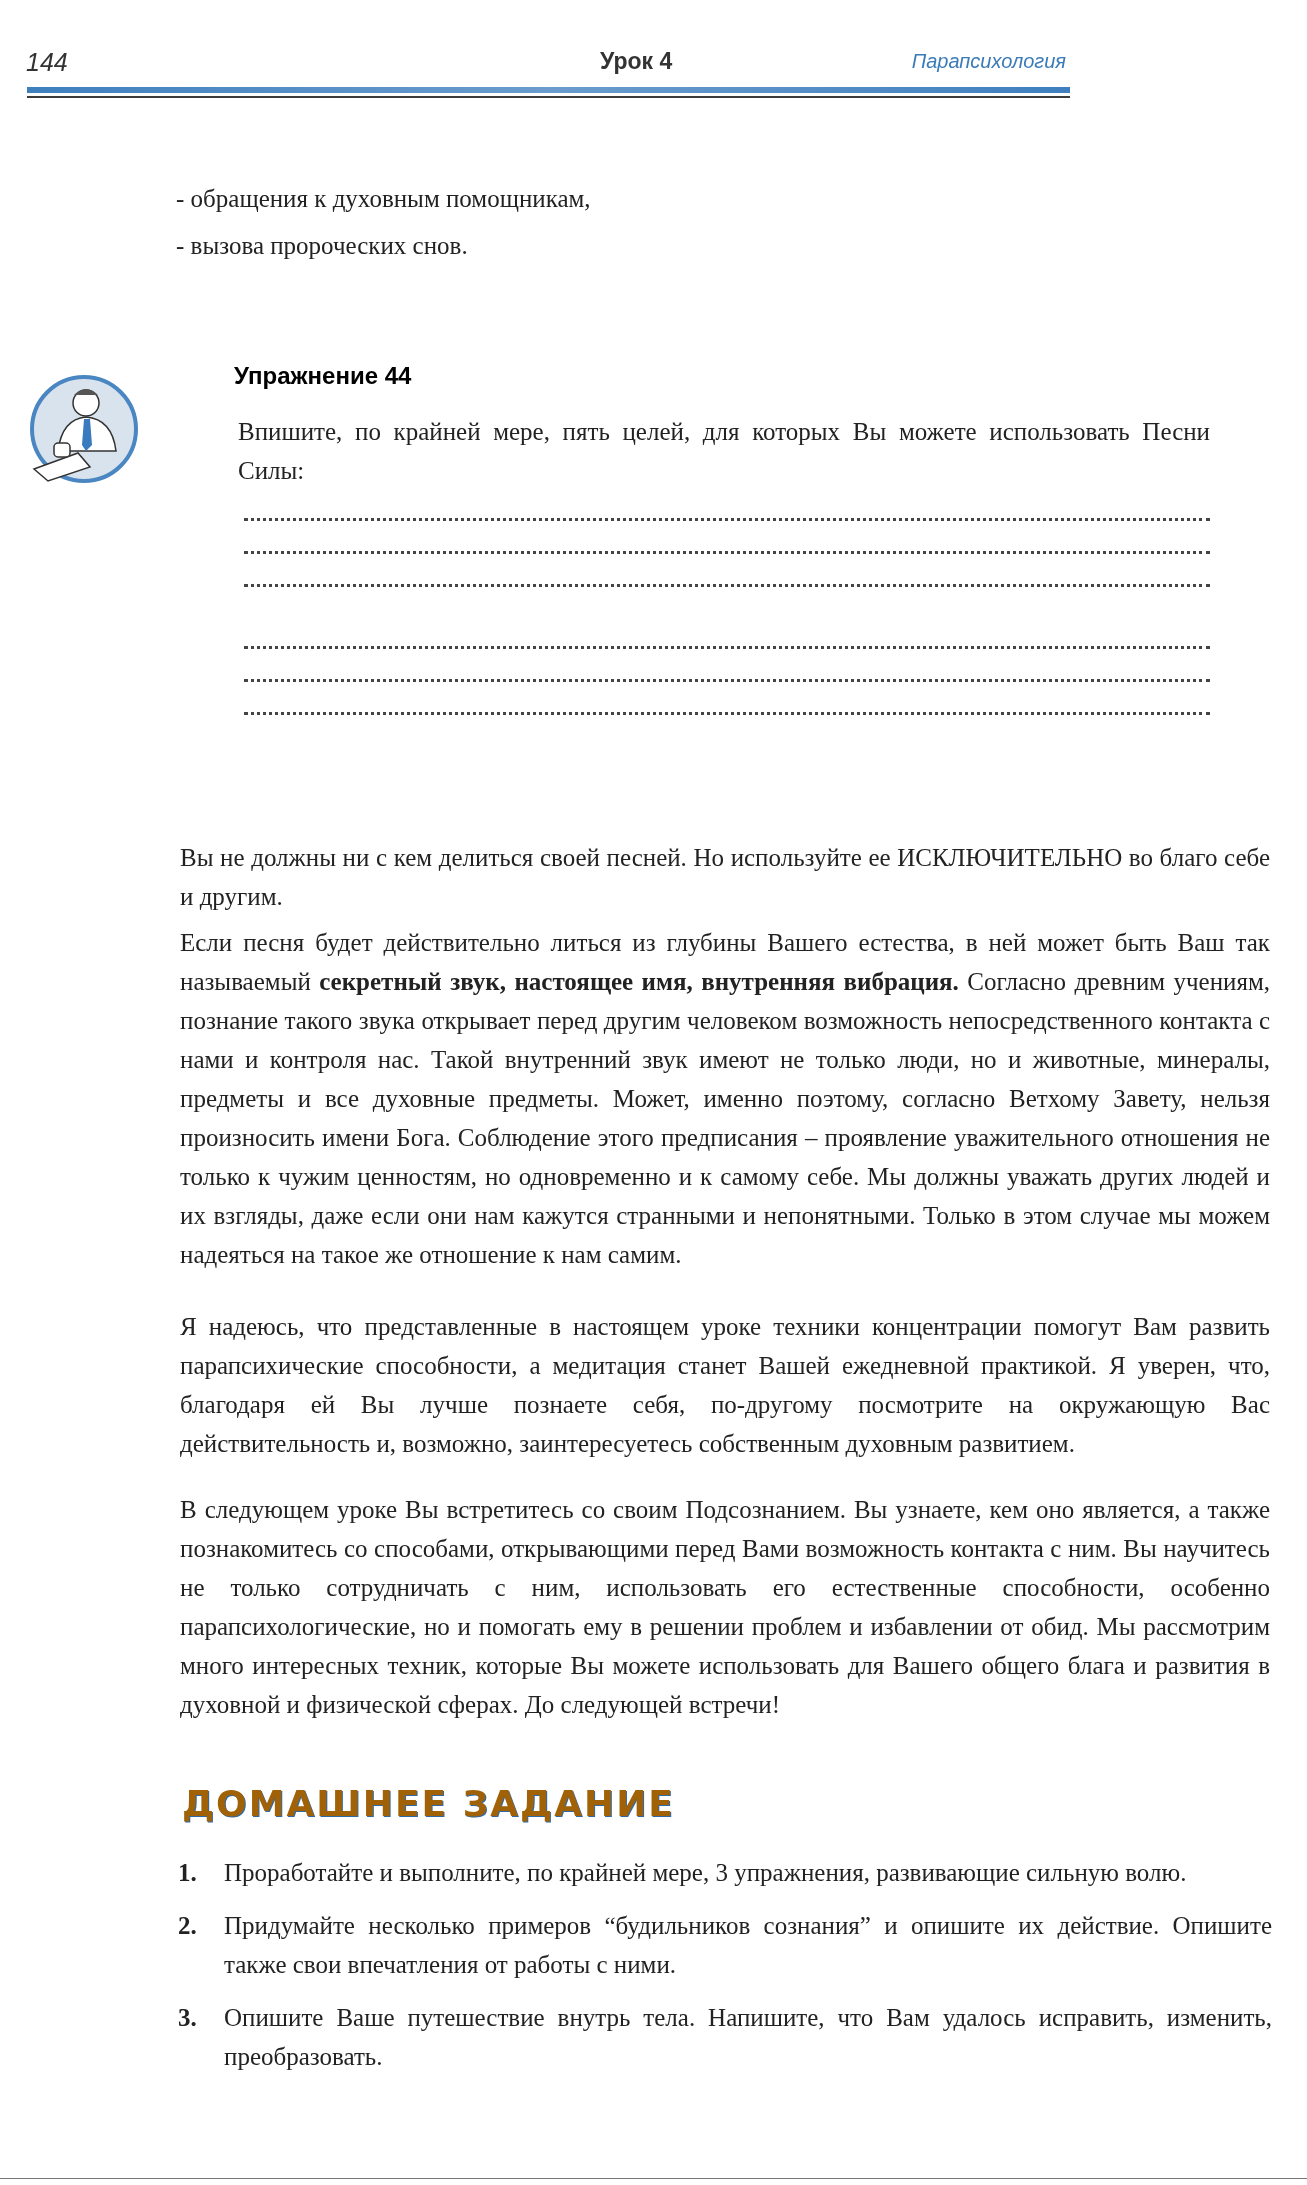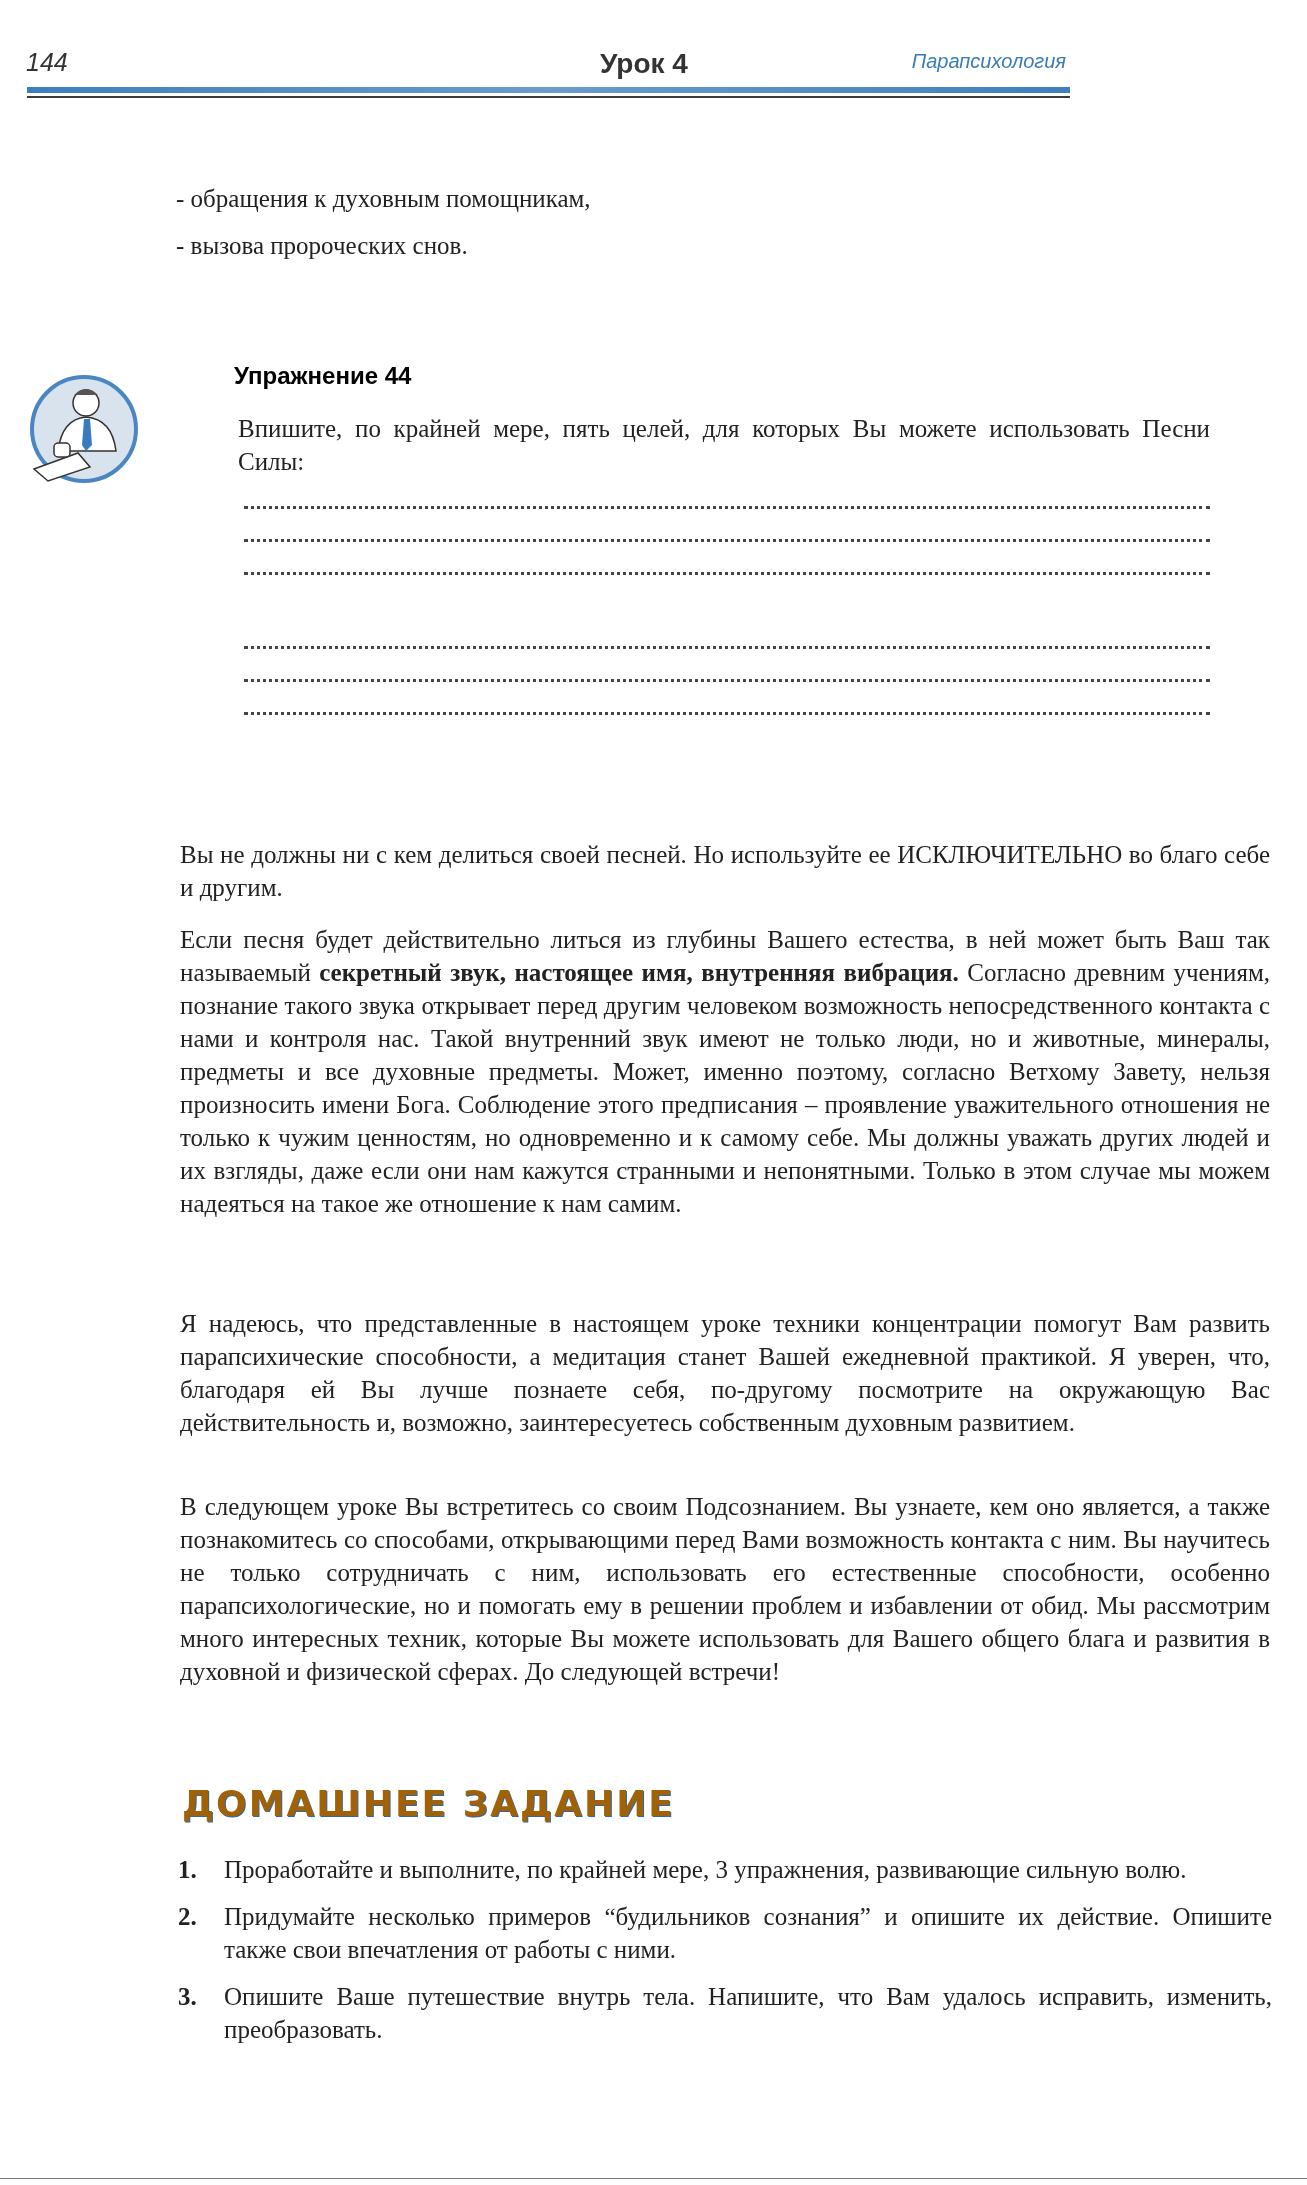--- a/index.html
+++ b/index.html
@@ -2,26 +2,26 @@
 <html><head>
   <meta charset="utf-8">
   <style>
     html, body { margin: 0; padding: 0; background: #ffffff; }
     body {
       width: 1307px; height: 2185px; position: relative; overflow: hidden;
       font-family: "Liberation Serif", "DejaVu Serif", serif; color: #222;
     }
     .header { position: absolute; left: 0; top: 0; width: 1100px; height: 110px; }
     .pg-num { position: absolute; left: 26px; top: 48px; font-family: "Liberation Sans", sans-serif; font-style: italic; font-size: 25px; color: #333; }
-    .lesson { position: absolute; left: 600px; top: 48px; font-family: "Liberation Sans", sans-serif; font-weight: bold; font-size: 28px; color: #333; }
+    .lesson { position: absolute; left: 600px; top: 48px; font-family: "Liberation Sans", sans-serif; font-weight: bold; font-size: 23px; color: #333; }
     .subject { position: absolute; right: 34px; top: 50px; font-family: "Liberation Sans", sans-serif; font-style: italic; font-size: 20px; color: #3a7bb8; }
     .rule-blue { position: absolute; left: 27px; right: 30px; top: 87px; height: 6px; background: linear-gradient(90deg,#3f7fbe,#6a9ccd 50%,#3f7fbe); }
     .rule-dark { position: absolute; left: 27px; right: 30px; top: 96px; height: 2px; background: #3b3b3b; }
 
-    .text { font-size: 25px; line-height: 33px; text-align: justify; }
+    .text { font-size: 25px; line-height: 39px; text-align: justify; }
     .bullets { position: absolute; left: 176px; top: 185px; width: 700px; font-size: 25px; }
     .bullets div { height: 47px; }
 
     .icon-wrap { position: absolute; left: 28px; top: 373px; width: 112px; height: 112px; }
     .ex-title { position: absolute; left: 234px; top: 362px; font-family: "Liberation Sans", sans-serif; font-weight: bold; font-size: 24px; color: #000000; }
     .ex-block { position: absolute; left: 238px; width: 972px; }
     .dots { height: 33px; position: relative; }
     .dots::after { content: ""; position: absolute; left: 6px; right: 0; top: 20px; border-bottom: 3px dotted #444; }
 
     .para { position: absolute; left: 180px; width: 1090px; }

